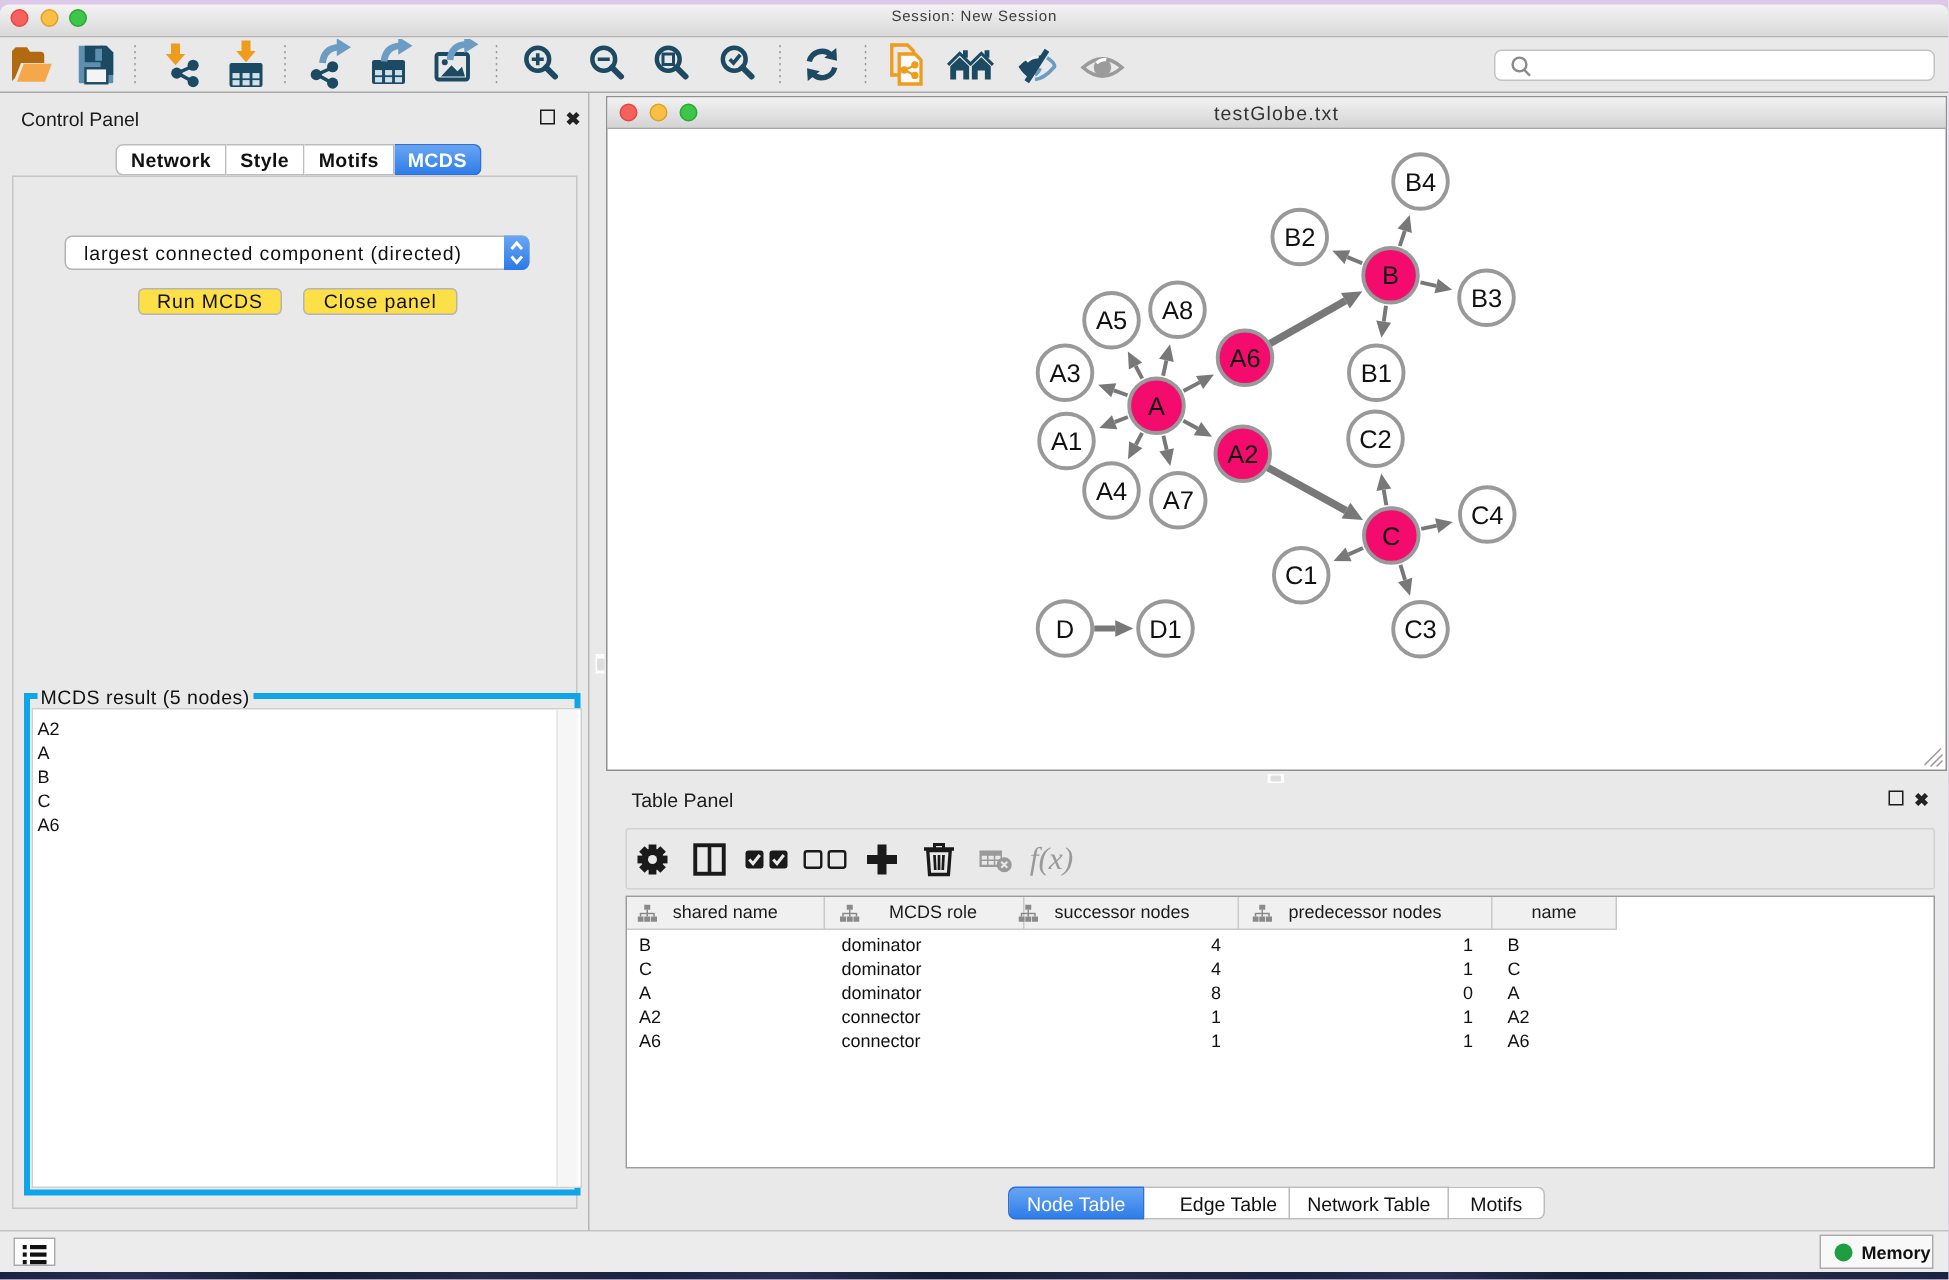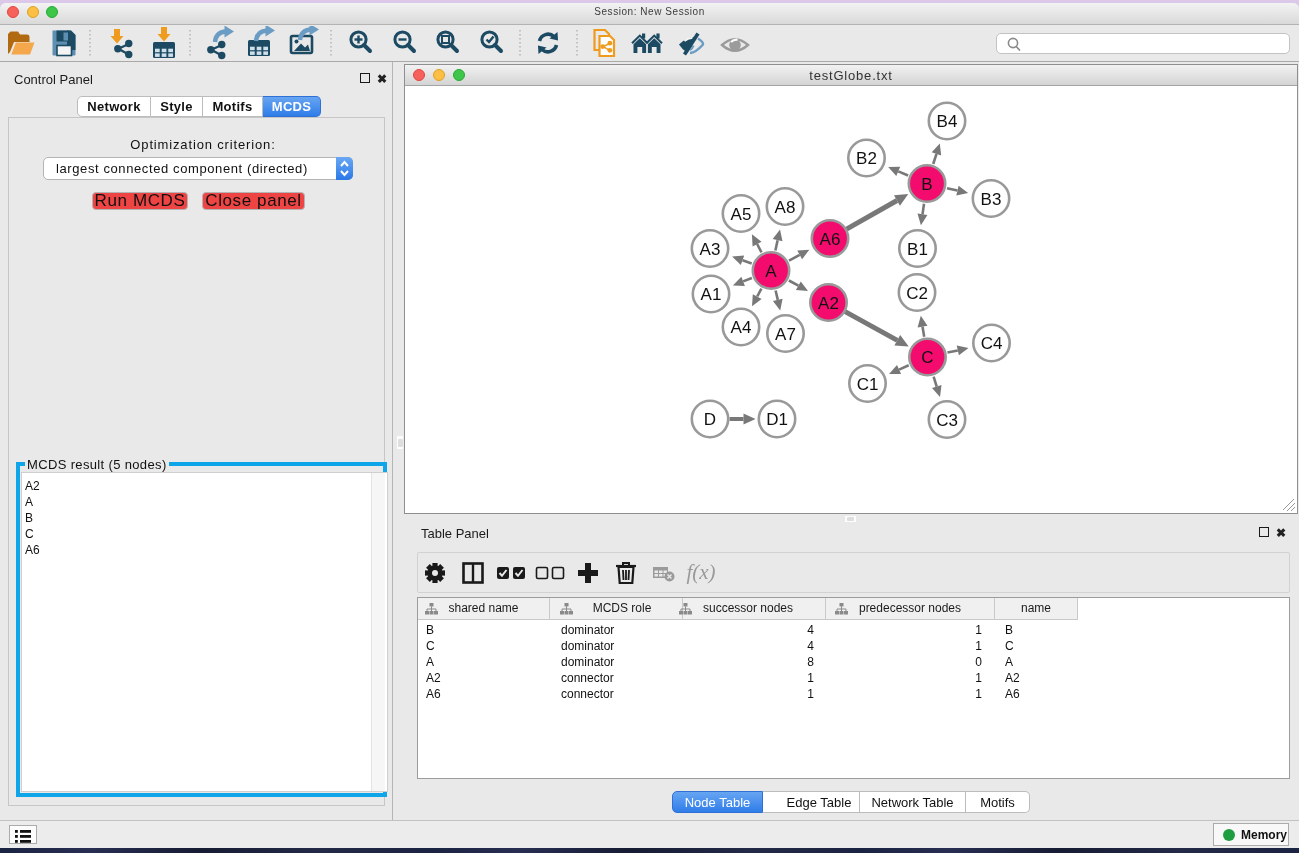--- a/index.html
+++ b/index.html
@@ -16,21 +16,21 @@
 .wbtn { position:absolute; top:10px; font-size:12px; color:#222; font-weight:bold; }
 #tabs { position:absolute; left:77px; top:34px; height:21px; display:flex; }
 .tab { height:21px; line-height:20px; font-size:13px; color:#111; background:#fff; border:1px solid #bcbcbc; border-left:none; text-align:center; letter-spacing:0.3px;font-weight:bold; }
 .tab.first { border-left:1px solid #bcbcbc; border-radius:5px 0 0 5px; }
 .tab.last { border-radius:0 5px 5px 0; }
 .tab.sel { background:linear-gradient(#67a5f2,#2f7de9); color:#fff; border-color:#2f70d4; }
 #cpbox { position:absolute; left:8px; top:55px; width:377px; height:689px; border:1px solid #c6c6c6; background:#e9e9e9; }
 #optlabel { position:absolute; left:7px; top:75px; width:100%; text-align:center; font-size:13px; color:#111; letter-spacing:0.85px; }
 #combo { position:absolute; left:43px; top:95px; width:310px; height:23px; background:#fff; border:1px solid #b4b4b4; border-radius:5px; font-size:13px; line-height:21px; color:#111; padding-left:12px; letter-spacing:0.6px; }
 #combobtn { position:absolute; right:-1px; top:-1px; width:17px; height:23px; border-radius:0 5px 5px 0; background:linear-gradient(#6aa7f3,#2b79e8); }
-.btn { position:absolute; top:130px; height:18px; background:#ef4444; border:1px solid #b4b4b4; border-radius:4px; font-size:17px; line-height:16px; text-align:center; color:#111; letter-spacing:0.6px; }
+.btn { position:absolute; top:130px; height:18px; background:#fde047; border:1px solid #b4b4b4; border-radius:4px; font-size:13px; line-height:16px; text-align:center; color:#111; letter-spacing:0.6px; }
 #fieldset { position:absolute; left:16px; top:400px; width:371px; height:335px; border:4px solid #0ea5e9; }
 #fslegend { position:absolute; left:5px; top:-9px; background:#e9e9e9; font-size:13px; color:#111; padding:0 2px; letter-spacing:0.35px; }
 #mlist { position:absolute; left:1px; top:6px; width:367px; height:320px; background:#fff; border:1px solid #cfcfcf; font-size:12px; color:#111; padding-top:5px; }
 #mscroll { position:absolute; right:2px; top:0px; width:14px; height:100%; background:#f6f6f6; border-left:1px solid #e3e3e3; }
 .mrow { padding-left:3px; height:16px; line-height:16px; }
 #netwin { position:absolute; left:404px; top:61px; width:894px; height:450px; background:#fff; border:1px solid #8f8f8f; }
 #nettitle { position:absolute; left:0; top:0; width:100%; height:21px; background:linear-gradient(#f2f2f2,#d4d4d4); border-bottom:1px solid #a5a5a5; }
 #nettitletext { position:absolute; top:3px; width:100%; text-align:center; font-size:13px; color:#333; letter-spacing:0.8px; }
 #netcanvas { position:absolute; left:0; top:22px; width:892px; height:426px; }
 #tpanel { position:absolute; left:394px; top:518px; width:905px; height:299px; background:#e9e9e9; }
@@ -209,21 +209,20 @@
     <div id="cptitle">Control Panel</div>
     <div style="position:absolute;left:360px;top:11px;width:10px;height:10px;border:1.8px solid #1a1a1a;"></div>
     <div class="wbtn" style="left:377px;">✖</div>
     <div id="tabs">
       <div class="tab first" style="width:74px;">Network</div>
       <div class="tab" style="width:52px;">Style</div>
       <div class="tab" style="width:60px;">Motifs</div>
       <div class="tab sel last" style="width:58px;">MCDS</div>
     </div>
     <div id="cpbox"></div>
-    <div id="optlabel">Optimization criterion:</div>
     <div id="combo">largest connected component (directed)
       <div id="combobtn">
           <svg width="17" height="23" style="position:absolute;left:0;top:0;">
             <path d="M 5,9 L 8.5,5 L 12,9" fill="none" stroke="#fff" stroke-width="2"></path>
             <path d="M 5,14 L 8.5,18 L 12,14" fill="none" stroke="#fff" stroke-width="2"></path>
           </svg>
         </div>
     </div>
     <div class="btn" style="left:92px; width:96px;">Run MCDS</div>
     <div class="btn" style="left:202px; width:103px;">Close panel</div>

